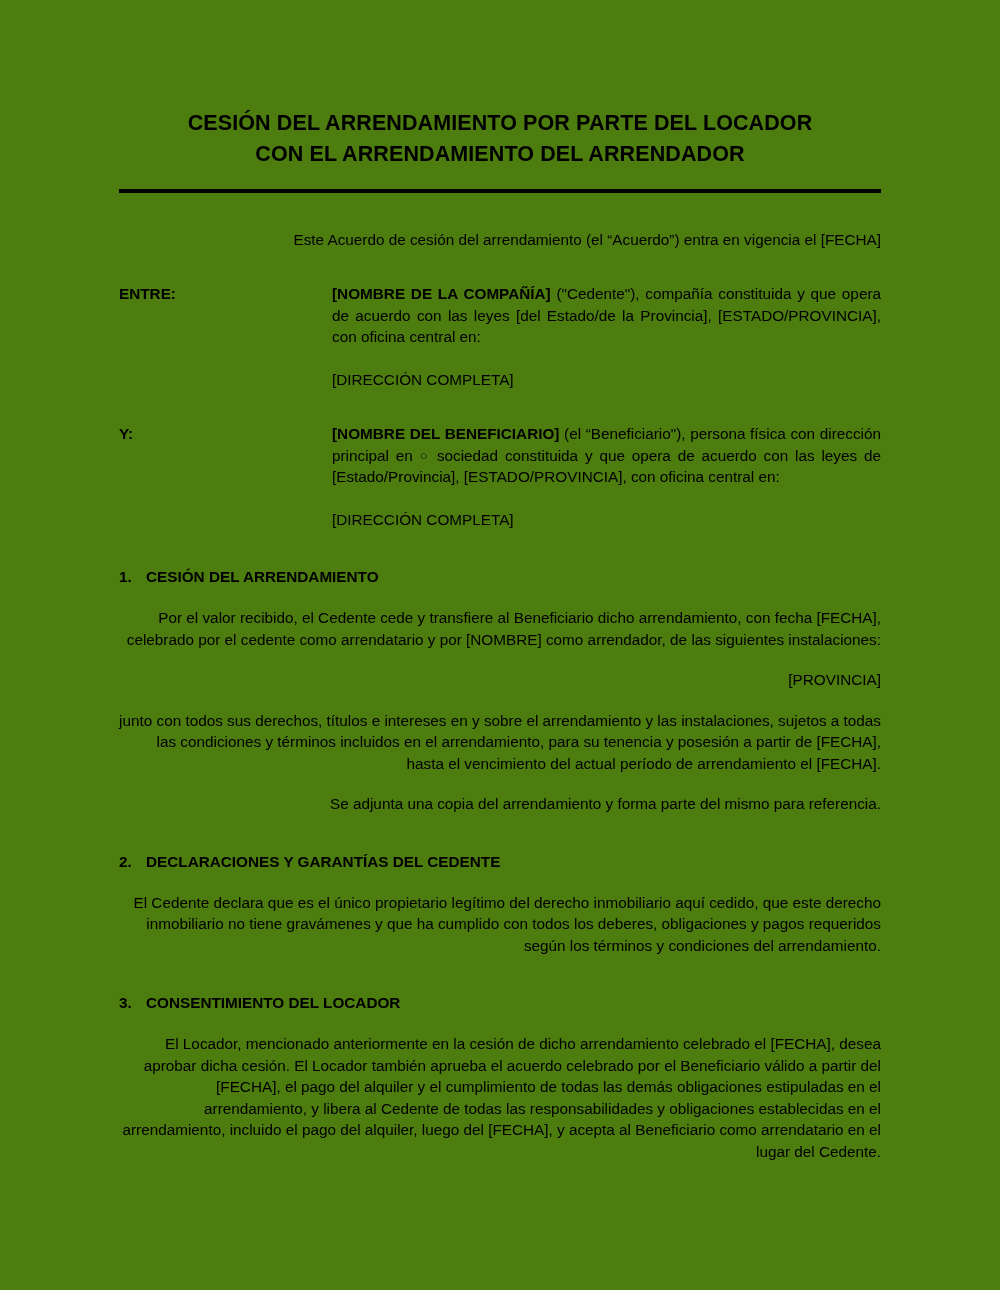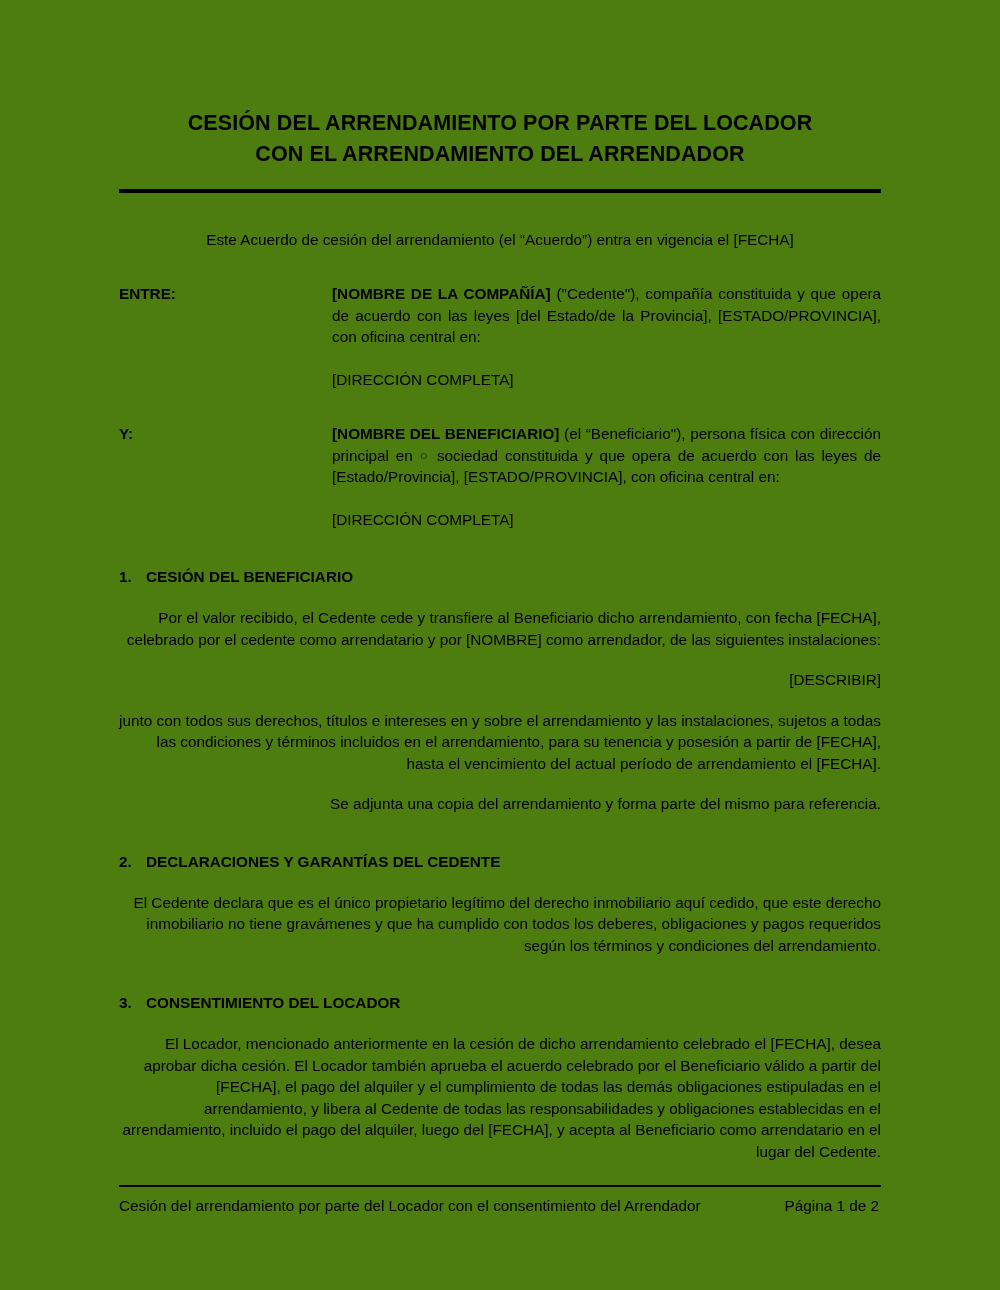--- a/index.html
+++ b/index.html
@@ -48,21 +48,21 @@
     background: #000000;
     width: 100%;
   }
 
   
   .intro {
     margin: 0;
     padding-top: 36px;
     font-size: 15.3px;
     line-height: 21px;
-    text-align: center;
+    text-align: right;
   }
 
   
   .party {
     display: flex;
     align-items: flex-start;
     padding-top: 33px;
     gap: 29px;
   }
   .party-label {
@@ -168,24 +168,24 @@
       <div class="party-label">Y:</div>
       <div class="party-body">
         <span class="strong">[NOMBRE DEL BENEFICIARIO]</span><span> (el “Beneficiario"), persona física con dirección principal en </span><span class="circle-glyph">○</span><span> sociedad constituida y que opera de acuerdo con las leyes de [Estado/Provincia], [ESTADO/PROVINCIA], con oficina central en:</span>
         <div class="party-address">[DIRECCIÓN COMPLETA]</div>
       </div>
     </div>
 
     <div class="section">
       <div class="section-heading">
         <span class="section-num">1.</span>
-        <span class="section-title">CESIÓN DEL BENEFICIARIO</span>
+        <span class="section-title">CESIÓN DEL ARRENDAMIENTO</span>
       </div>
       <p class="para">Por el valor recibido, el Cedente cede y transfiere al Beneficiario dicho arrendamiento, con fecha [FECHA], celebrado por el cedente como arrendatario y por [NOMBRE] como arrendador, de las siguientes instalaciones:</p>
-      <p class="para tight">[DESCRIBIR]</p>
+      <p class="para tight">[PROVINCIA]</p>
       <p class="para tight">junto con todos sus derechos, títulos e intereses en y sobre el arrendamiento y las instalaciones, sujetos a todas las condiciones y términos incluidos en el arrendamiento, para su tenencia y posesión a partir de [FECHA], hasta el vencimiento del actual período de arrendamiento el [FECHA].</p>
       <p class="para tight">Se adjunta una copia del arrendamiento y forma parte del mismo para referencia.</p>
     </div>
 
     <div class="section">
       <div class="section-heading">
         <span class="section-num">2.</span>
         <span class="section-title">DECLARACIONES Y GARANTÍAS DEL CEDENTE</span>
       </div>
       <p class="para">El Cedente declara que es el único propietario legítimo del derecho inmobiliario aquí cedido, que este derecho inmobiliario no tiene gravámenes y que ha cumplido con todos los deberes, obligaciones y pagos requeridos según los términos y condiciones del arrendamiento.</p>
@@ -194,21 +194,14 @@
     <div class="section">
       <div class="section-heading">
         <span class="section-num">3.</span>
         <span class="section-title">CONSENTIMIENTO DEL LOCADOR</span>
       </div>
       <p class="para">El Locador, mencionado anteriormente en la cesión de dicho arrendamiento celebrado el [FECHA], desea aprobar dicha cesión. El Locador también aprueba el acuerdo celebrado por el Beneficiario válido a partir del [FECHA], el pago del alquiler y el cumplimiento de todas las demás obligaciones estipuladas en el arrendamiento, y libera al Cedente de todas las responsabilidades y obligaciones establecidas en el arrendamiento, incluido el pago del alquiler, luego del [FECHA], y acepta al Beneficiario como arrendatario en el lugar del Cedente.</p>
     </div>
 
   </div>
 
-  <div class="footer">
-    <div class="footer-rule"></div>
-    <div class="footer-row">
-      <div class="footer-left">Cesión del arrendamiento por parte del Locador con el consentimiento del Arrendador</div>
-      <div class="footer-right">Página 1 de 2</div>
-    </div>
-  </div>
 
 </div>
 
 </body></html>

